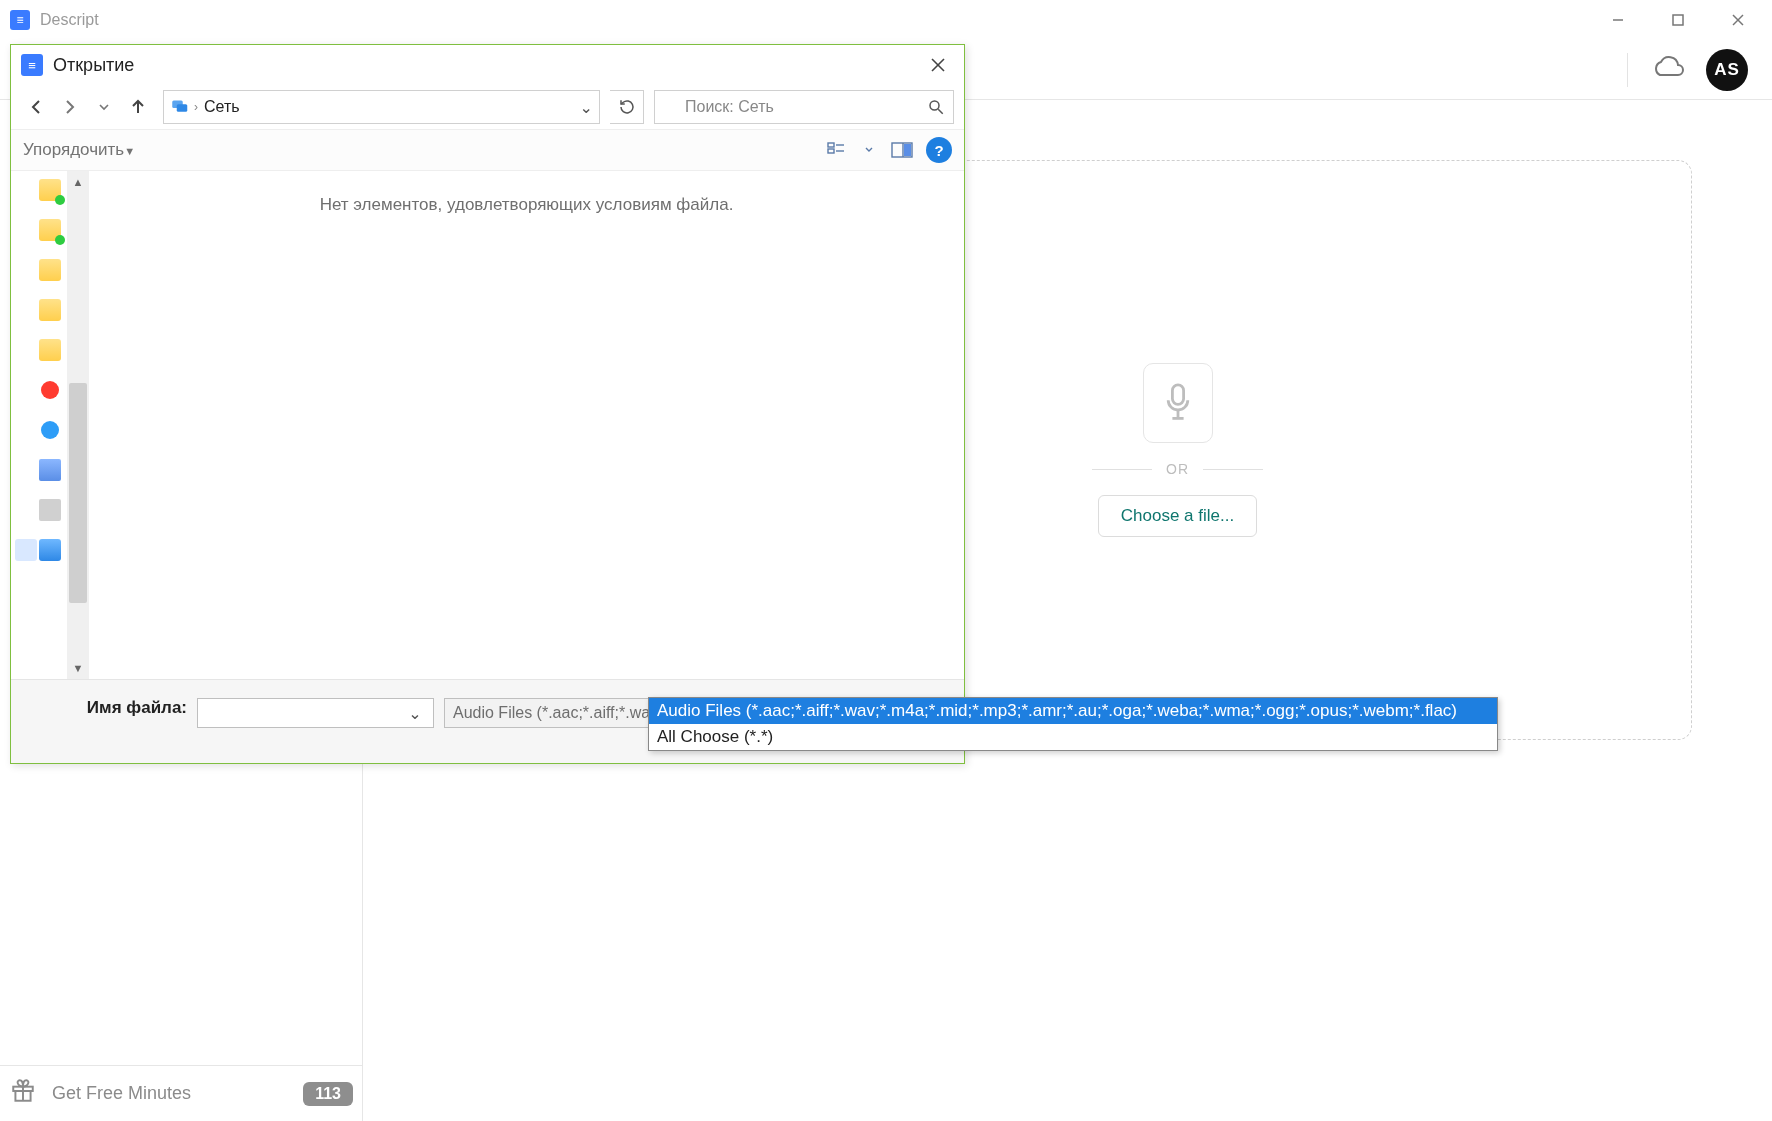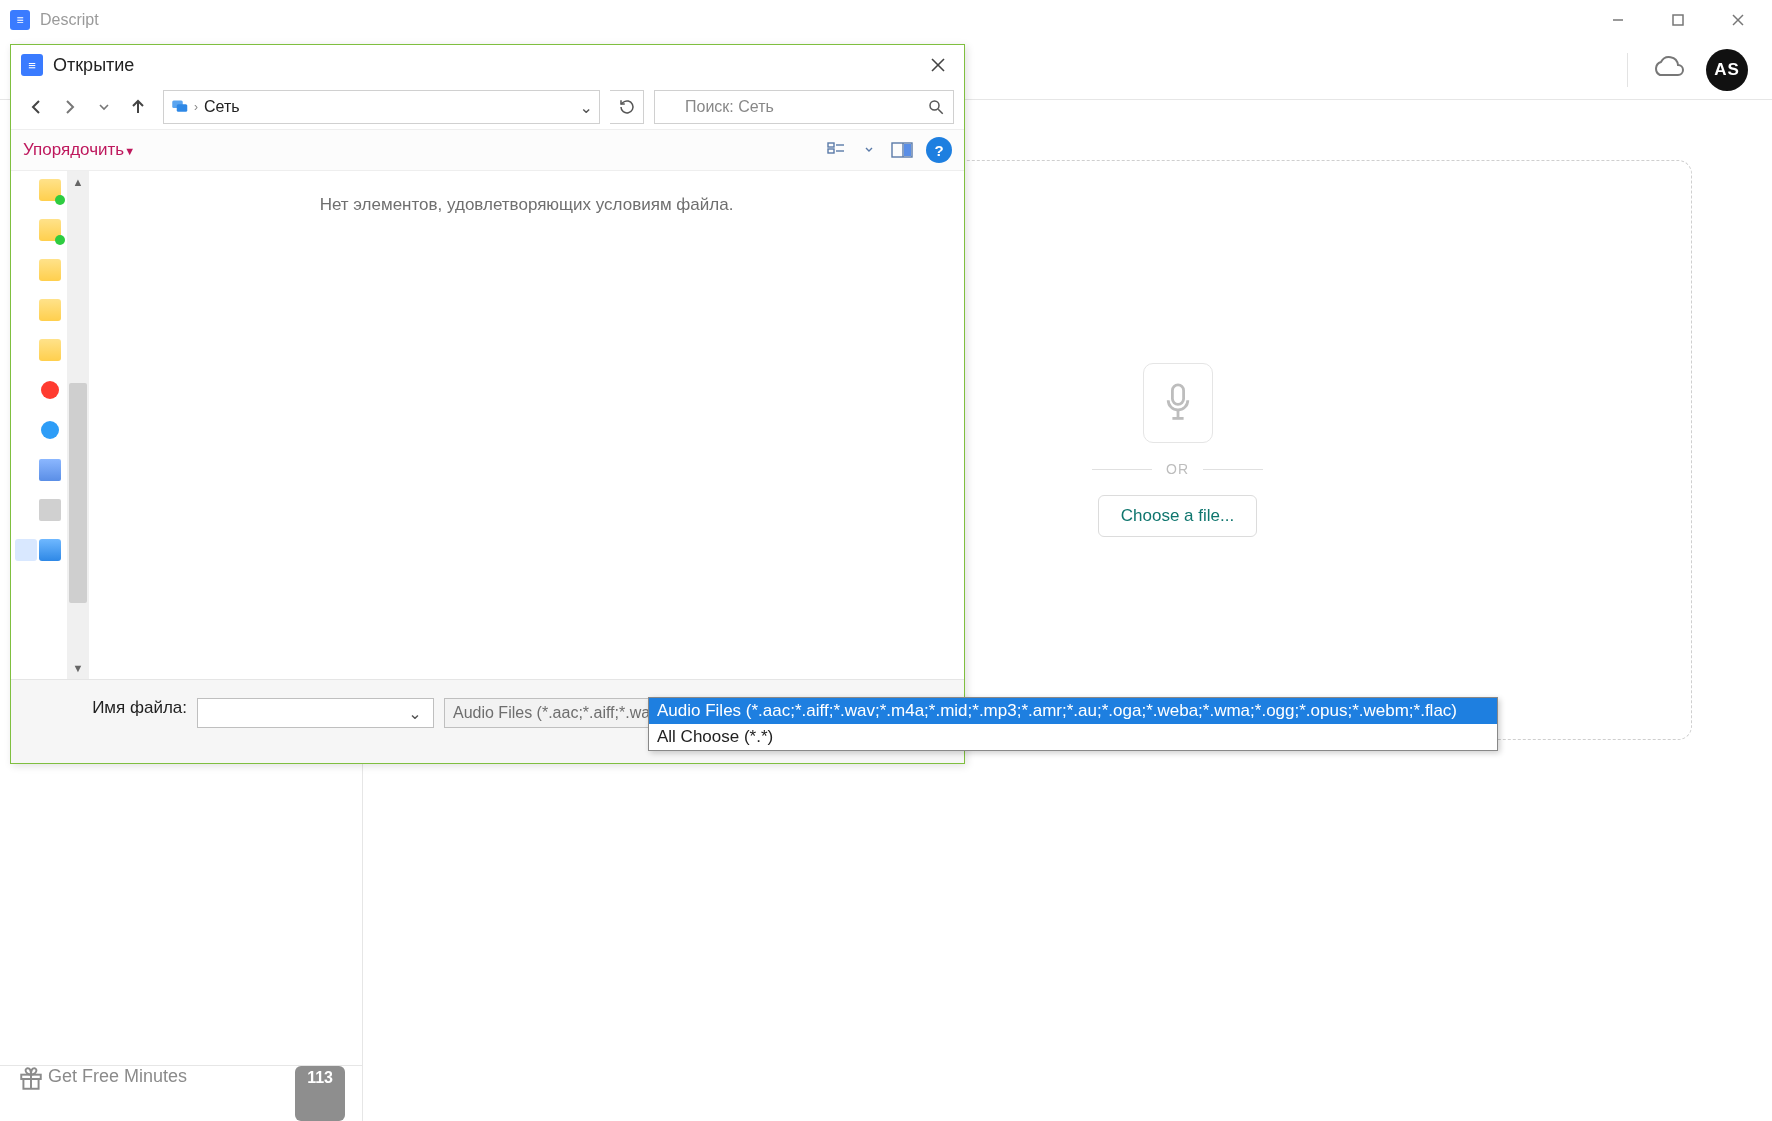--- a/index.html
+++ b/index.html
@@ -52,21 +52,21 @@
 .mic-wrap svg { stroke:#bdbdbd; fill:none; }
 .or-sep { display:flex; align-items:center; gap:14px; color:#bdbdbd; font-size:14px; letter-spacing:1px;}
 .or-sep .line { width:60px;height:1px;background:#e0e0e0;}
 .choose-btn {
   padding:10px 22px;border:1px solid #dcdcdc;border-radius:6px;color:#0f766e;font-size:17px;background:#fff;
 }
 
 
 .footer {
   position:absolute; left:0; bottom:0; height:56px; width:363px;
-  border-top:1px solid #e6e6e6; display:flex; padding:0 18px; gap:4px;
+  border-top:1px solid #e6e6e6; display:flex; align-items:center; padding:0 10px; gap:16px;
   color:#8b8b8b; font-size:18px;
 }
 .gift svg { stroke:#8b8b8b; fill:none; }
 .badge {
   margin-left:auto; background:#8e8e8e; color:#fff; padding:3px 12px; border-radius:6px; font-size:16px; font-weight:600;
 }
 
 
 .dialog {
   position:absolute; left:10px; top:44px; width:955px; height:720px;
@@ -104,21 +104,21 @@
   width:300px;height:34px;border:1px solid #d0d0d0;display:flex;align-items:center;padding:0 8px;
 }
 .search-box input{flex:1;border:none;outline:none;font-size:16px;color:#222;margin-left:22px;}
 .search-box input::placeholder{color:#888;}
 .search-box svg{stroke:#555;fill:none;}
 
 .dlg-toolbar{
   height:42px;border-top:1px solid #eee;border-bottom:1px solid #eee;background:#fcfcfc;
   display:flex;align-items:center;padding:0 12px;gap:8px;
 }
-.org-btn{color:#be185d;font-size:17px;display:flex;align-items:center;}
+.org-btn{color:#737373;font-size:17px;display:flex;align-items:center;}
 .org-btn .caret{font-size:11px;margin-top:2px;}
 .dlg-toolbar .spacer{flex:1;}
 .tb-btn{width:32px;height:28px;display:flex;align-items:center;justify-content:center;border:1px solid transparent;}
 .tb-btn svg{stroke:#5a7aa8;fill:none;}
 .help-btn{width:26px;height:26px;border-radius:50%;background:#1e7fe0;color:#fff;display:flex;align-items:center;justify-content:center;font-size:15px;font-weight:bold;}
 
 .dlg-body{flex:1;display:flex;background:#fff;overflow:hidden;}
 .dlg-tree{
   width:78px;background:#fff;display:flex;flex-direction:column;
   position:relative;
@@ -351,21 +351,21 @@
         <div style="flex:1"></div>
         <div class="down">▼</div>
       </div>
     </div>
     <div class="dlg-list">
       <span>Нет элементов, удовлетворяющих условиям файла.</span>
     </div>
   </div>
 
   <div class="dlg-footer">
-    <div style="flex:0 0 160px;text-align:right;"><span class="fn-label">Имя файла:</span></div>
+    <div style="flex:0 0 160px;text-align:right;font-weight:bold;"><span class="fn-label">Имя файла:</span></div>
     <div class="fn-input">
       <input value="" style="">
       <span class="fn-drop">⌄</span>
     </div>
     <div class="ft-select">
       <span>Audio Files (*.aac;*.aiff;*.wav;*.m4a;*.mid;*.mp3;*.amr;*.au;*.oga;*.weba;*.wma;*.ogg;*.opus;*.webm;*.flac)</span>
     </div>
   </div>
 </div>
 

